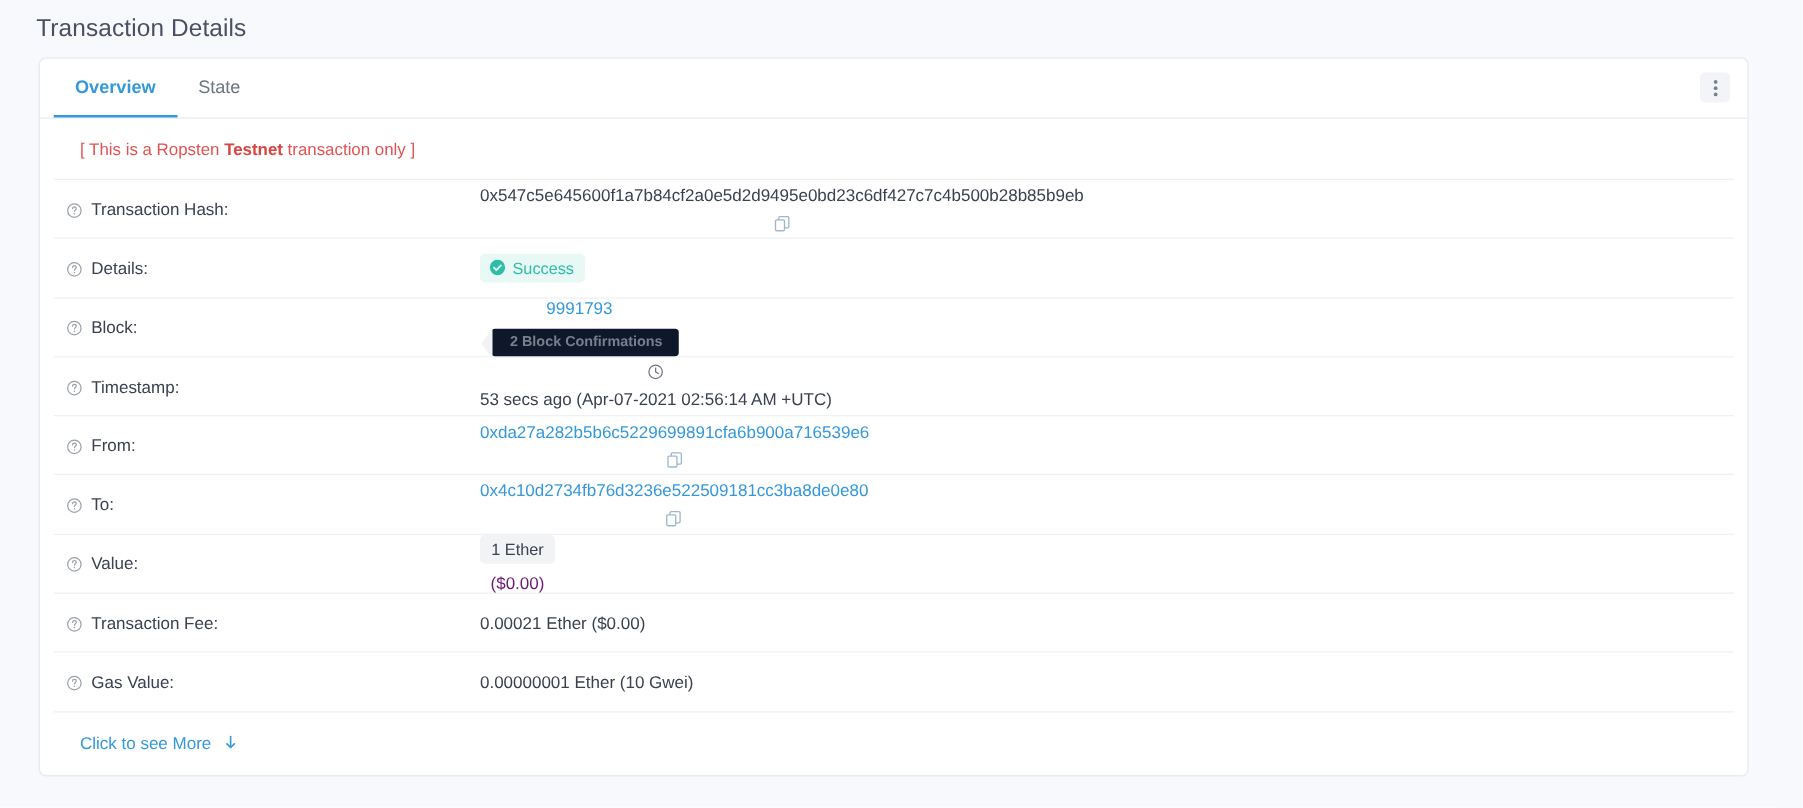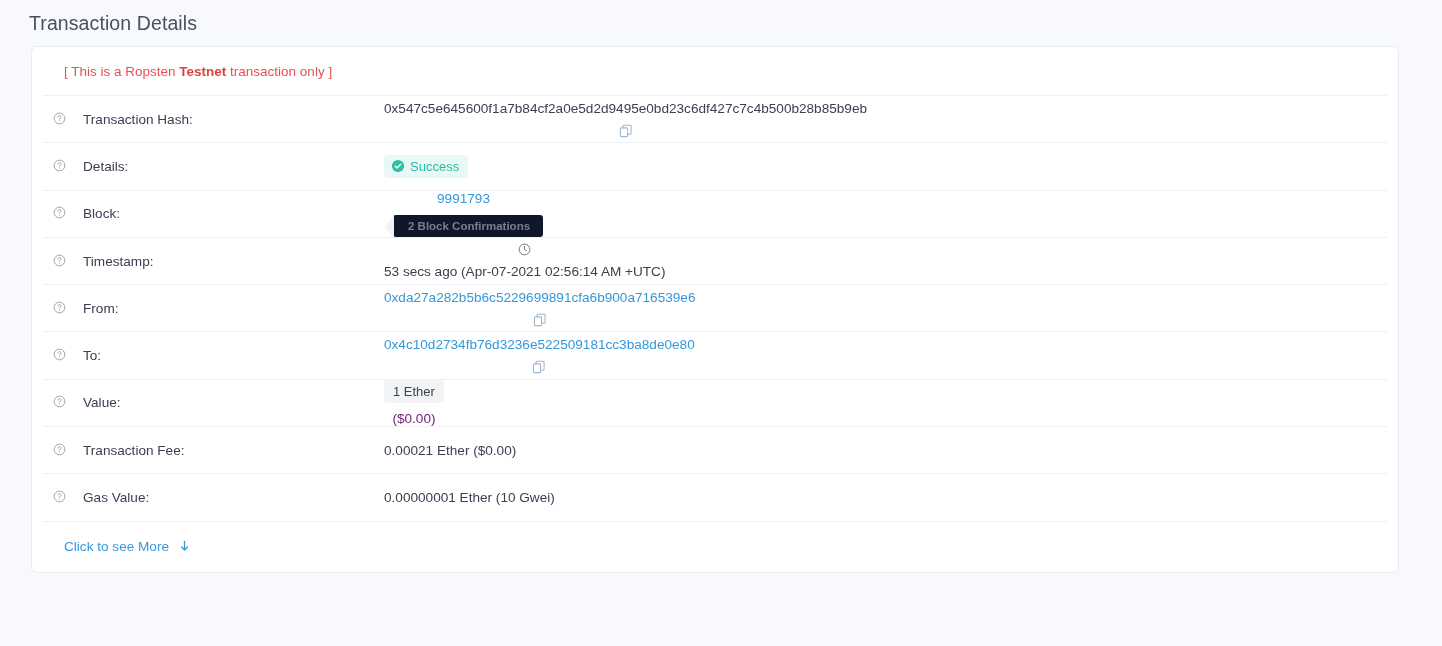--- a/index.html
+++ b/index.html
@@ -106,22 +106,22 @@
     min-height: 46.3px;
     margin: 0 11px;
     border-bottom: 1px solid #eef0f3;
     font-size: 13.6px;
   }
   .row.last { border-bottom: 1px solid #eef0f3; }
   .row-label {
     width: 341px;
     flex: 0 0 341px;
     display: flex;
-    align-items: flex-start;
-    gap: 17px;
+    align-items: flex-end;
+    gap: 7px;
     padding-left: 10px;
     box-sizing: border-box;
     color: #3b4151;
   }
   .row-value {
     display: flex;
     align-items: center;
     gap: 8px;
     color: #3b4151;
     word-break: break-all;
@@ -217,20 +217,35 @@
   .arrow-down-icon { width: 13px; height: 14px; display: inline-block; color: #3498db; }
   .arrow-down-icon svg { display: block; }
 </style>
 </head>
 <body>
 
 <div class="page-title">Transaction Details</div>
 
 <div class="card">
 
+  <div class="tabbar">
+    <div class="tabs">
+      <div class="tab first active">
+        <span>Overview</span>
+      </div>
+      <div class="tab">
+        <span>State</span>
+      </div>
+    </div>
+    <div class="kebab">
+      <span></span>
+      <span></span>
+      <span></span>
+    </div>
+  </div>
 
   <div class="testnet"><span>[ This is a Ropsten </span><b>Testnet</b><span> transaction only ]</span></div>
 
   <div class="row">
     <div class="row-label">
       <span class="help-icon">
         <svg viewBox="0 0 16 16" width="13" height="13" fill="none" stroke="currentColor" stroke-width="1.2">
           <circle cx="8" cy="8" r="6.6"></circle>
           <path d="M6.2 6.1c0-1 .85-1.7 1.85-1.7s1.8.68 1.8 1.62c0 1.45-1.75 1.35-1.75 2.82" stroke-linecap="round"></path>
           <circle cx="8.05" cy="11.1" r="0.72" fill="currentColor" stroke="none"></circle>

